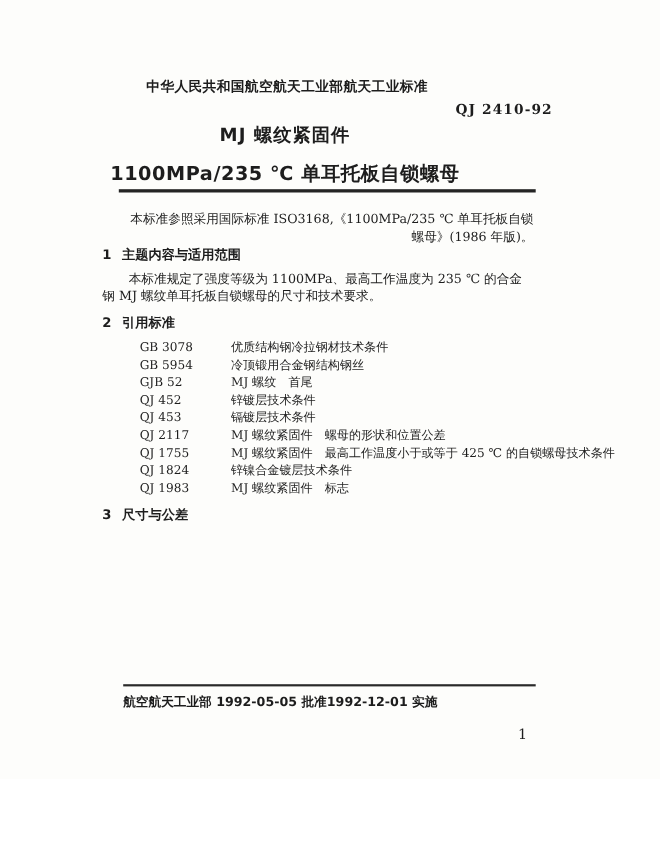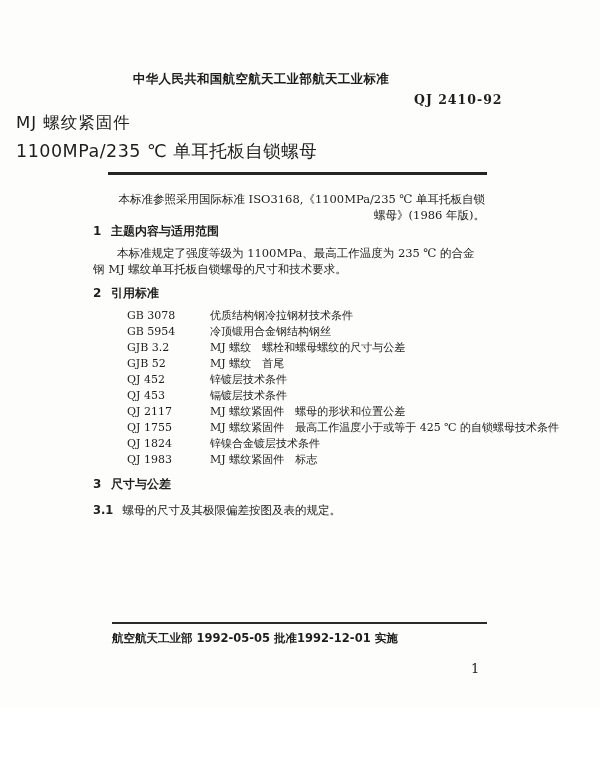--- a/index.html
+++ b/index.html
@@ -24,26 +24,27 @@
   }
   .std-number{
     position:absolute; left:414px; top:92px;
     font-family:"DejaVu Serif", serif;
     font-weight:bold; font-size:12.5px; letter-spacing:1px;
     white-space:nowrap;
   }
 
   
   .doc-title{
-    position:absolute; left:16px; top:112px; width:512px;
+    position:absolute; left:3px; top:112px; width:512px;
+    text-align:center;
     font-family:"DejaVu Sans", sans-serif;
-    font-weight:normal;
+    font-weight:bold;
   }
   .title-line1{ font-size:16.5px; letter-spacing:1px; }
-  .title-line2{ font-size:17.5px; margin-top:5px; letter-spacing:0.5px; }
+  .title-line2{ font-size:17.5px; margin-top:12px; letter-spacing:0.5px; }
 
   .title-rule{
     position:absolute; left:108px; top:172px;
     width:379px; height:2.5px; background:#242424;
   }
 
   
   .body-col{
     position:absolute; left:93px; top:188px; width:392px;
     font-size:11.5px; line-height:16px;
@@ -123,23 +124,20 @@
 
         <div class="ref-row">
           <span class="ref-code">GB 3078</span><span class="ref-title">优质结构钢冷拉钢材技术条件</span>
         </div>
 
         <div class="ref-row">
           <span class="ref-code">GB 5954</span><span class="ref-title">冷顶锻用合金钢结构钢丝</span>
         </div>
 
 
-        <div class="ref-row">
-          <span class="ref-code">GJB 3.2</span><span class="ref-title">MJ 螺纹　螺栓和螺母螺纹的尺寸与公差</span>
-        </div>
 
         <div class="ref-row">
           <span class="ref-code">GJB 52</span><span class="ref-title">MJ 螺纹　首尾</span>
         </div>
 
         <div class="ref-row">
           <span class="ref-code">QJ 452</span><span class="ref-title">锌镀层技术条件</span>
         </div>
 
         <div class="ref-row">
@@ -159,23 +157,20 @@
         </div>
 
         <div class="ref-row">
           <span class="ref-code">QJ 1983</span><span class="ref-title">MJ 螺纹紧固件　标志</span>
         </div>
       </div>
 
     <div class="heading s3-heading">
       <span class="h-num">3</span><span>尺寸与公差</span>
     </div>
-    <p class="para clause">
-      <span class="clause-num">3.1</span><span>螺母的尺寸及其极限偏差按图及表的规定。</span>
-    </p>
 
   </div>
 
   <div class="footer-rule"></div>
 
   <div class="footer">
     <span>航空航天工业部 1992-05-05 批准</span>
     <span>1992-12-01 实施</span>
   </div>
 

